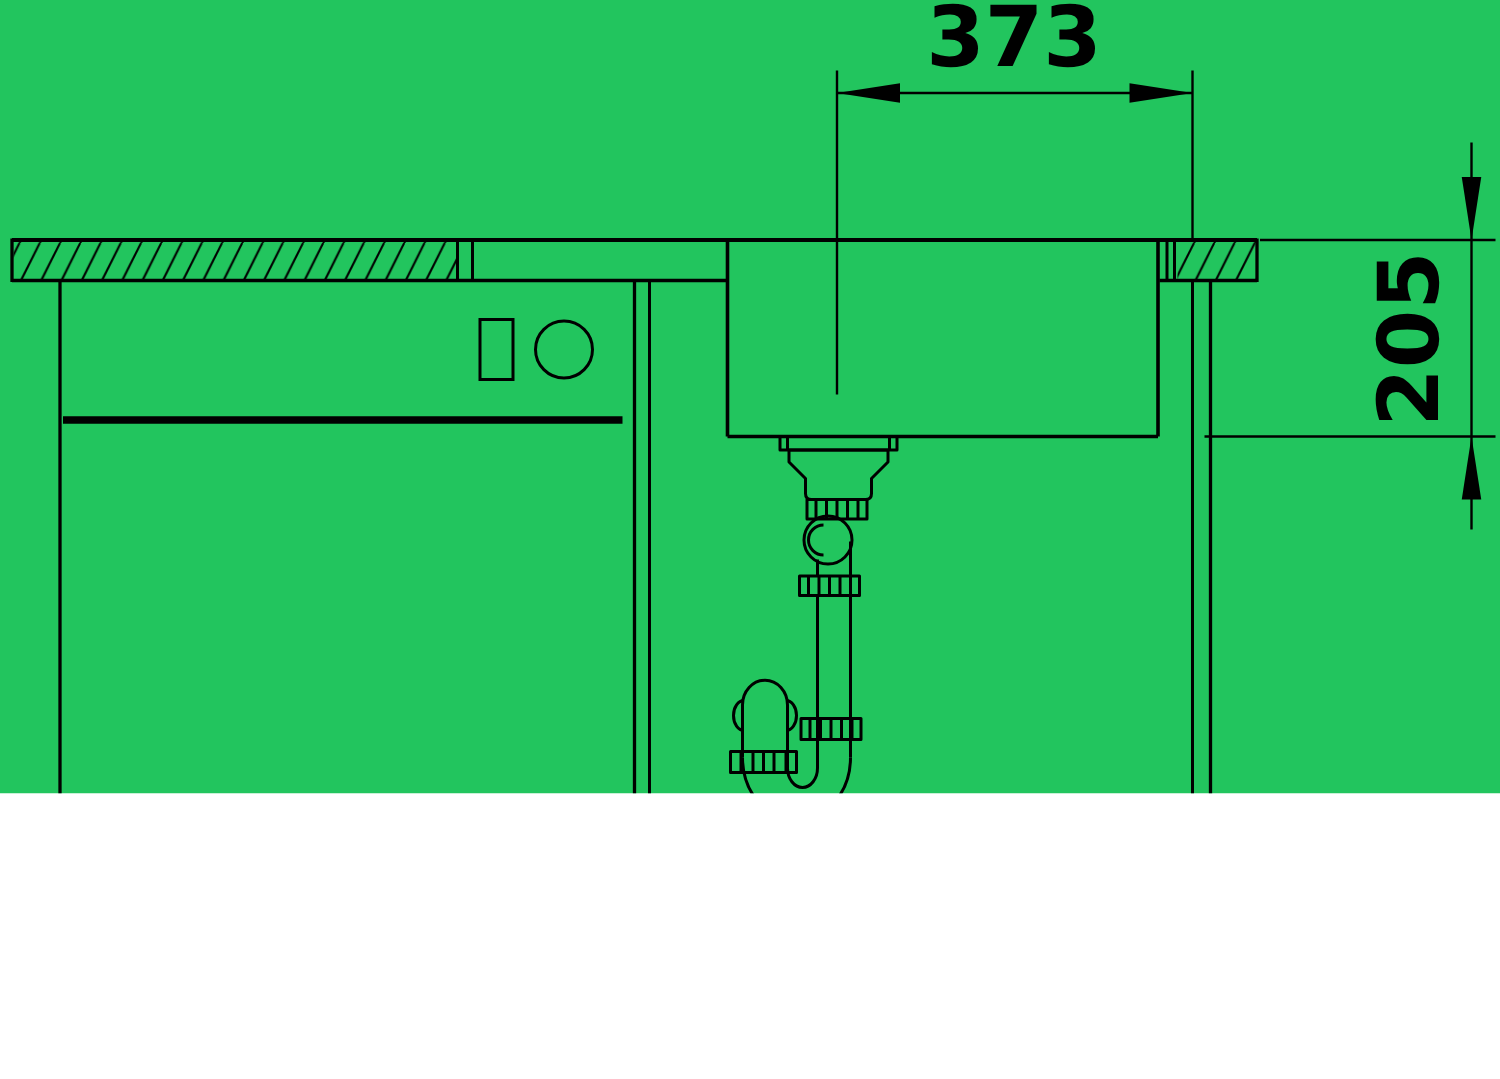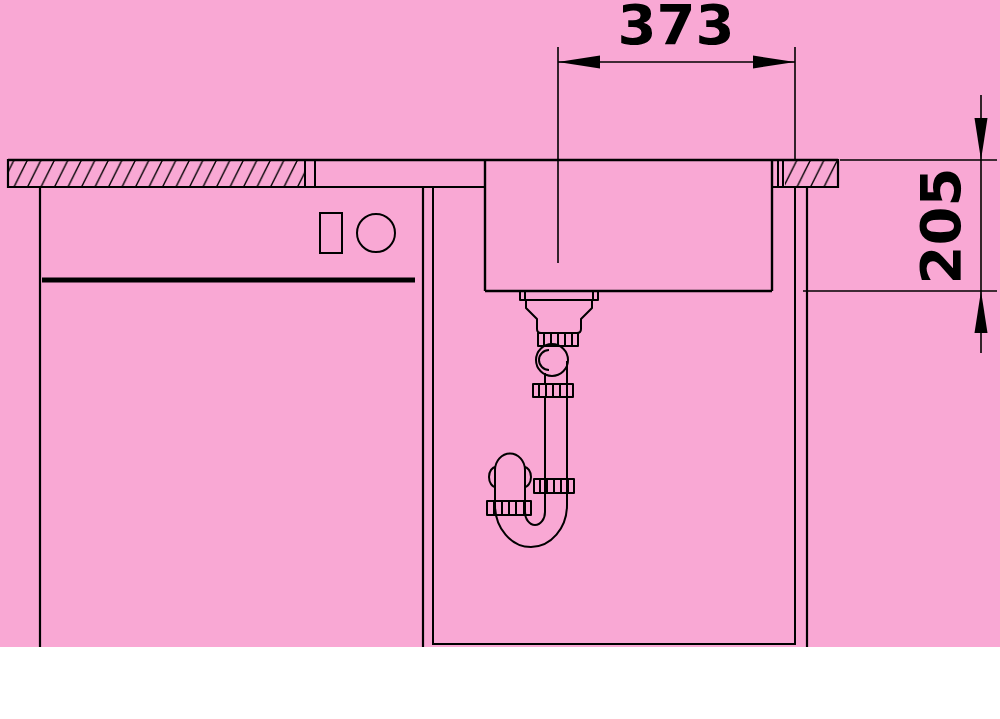--- a/index.html
+++ b/index.html
@@ -3,22 +3,22 @@
 <meta charset="utf-8">
 <style>
   html, body {
     margin: 0;
     padding: 0;
     background: #ffffff;
   }
   .stage {
     position: relative;
     width: 1000px;
-    height: 647px;
-    background: #f9a8d4;
+    height: 529px;
+    background: #22c55e;
     overflow: hidden;
     font-family: "DejaVu Sans", sans-serif;
   }
   svg { display: block; }
   .dim-label {
     font-family: "DejaVu Sans", sans-serif;
     font-weight: bold;
     font-size: 56px;
     fill: #000000;
   }

